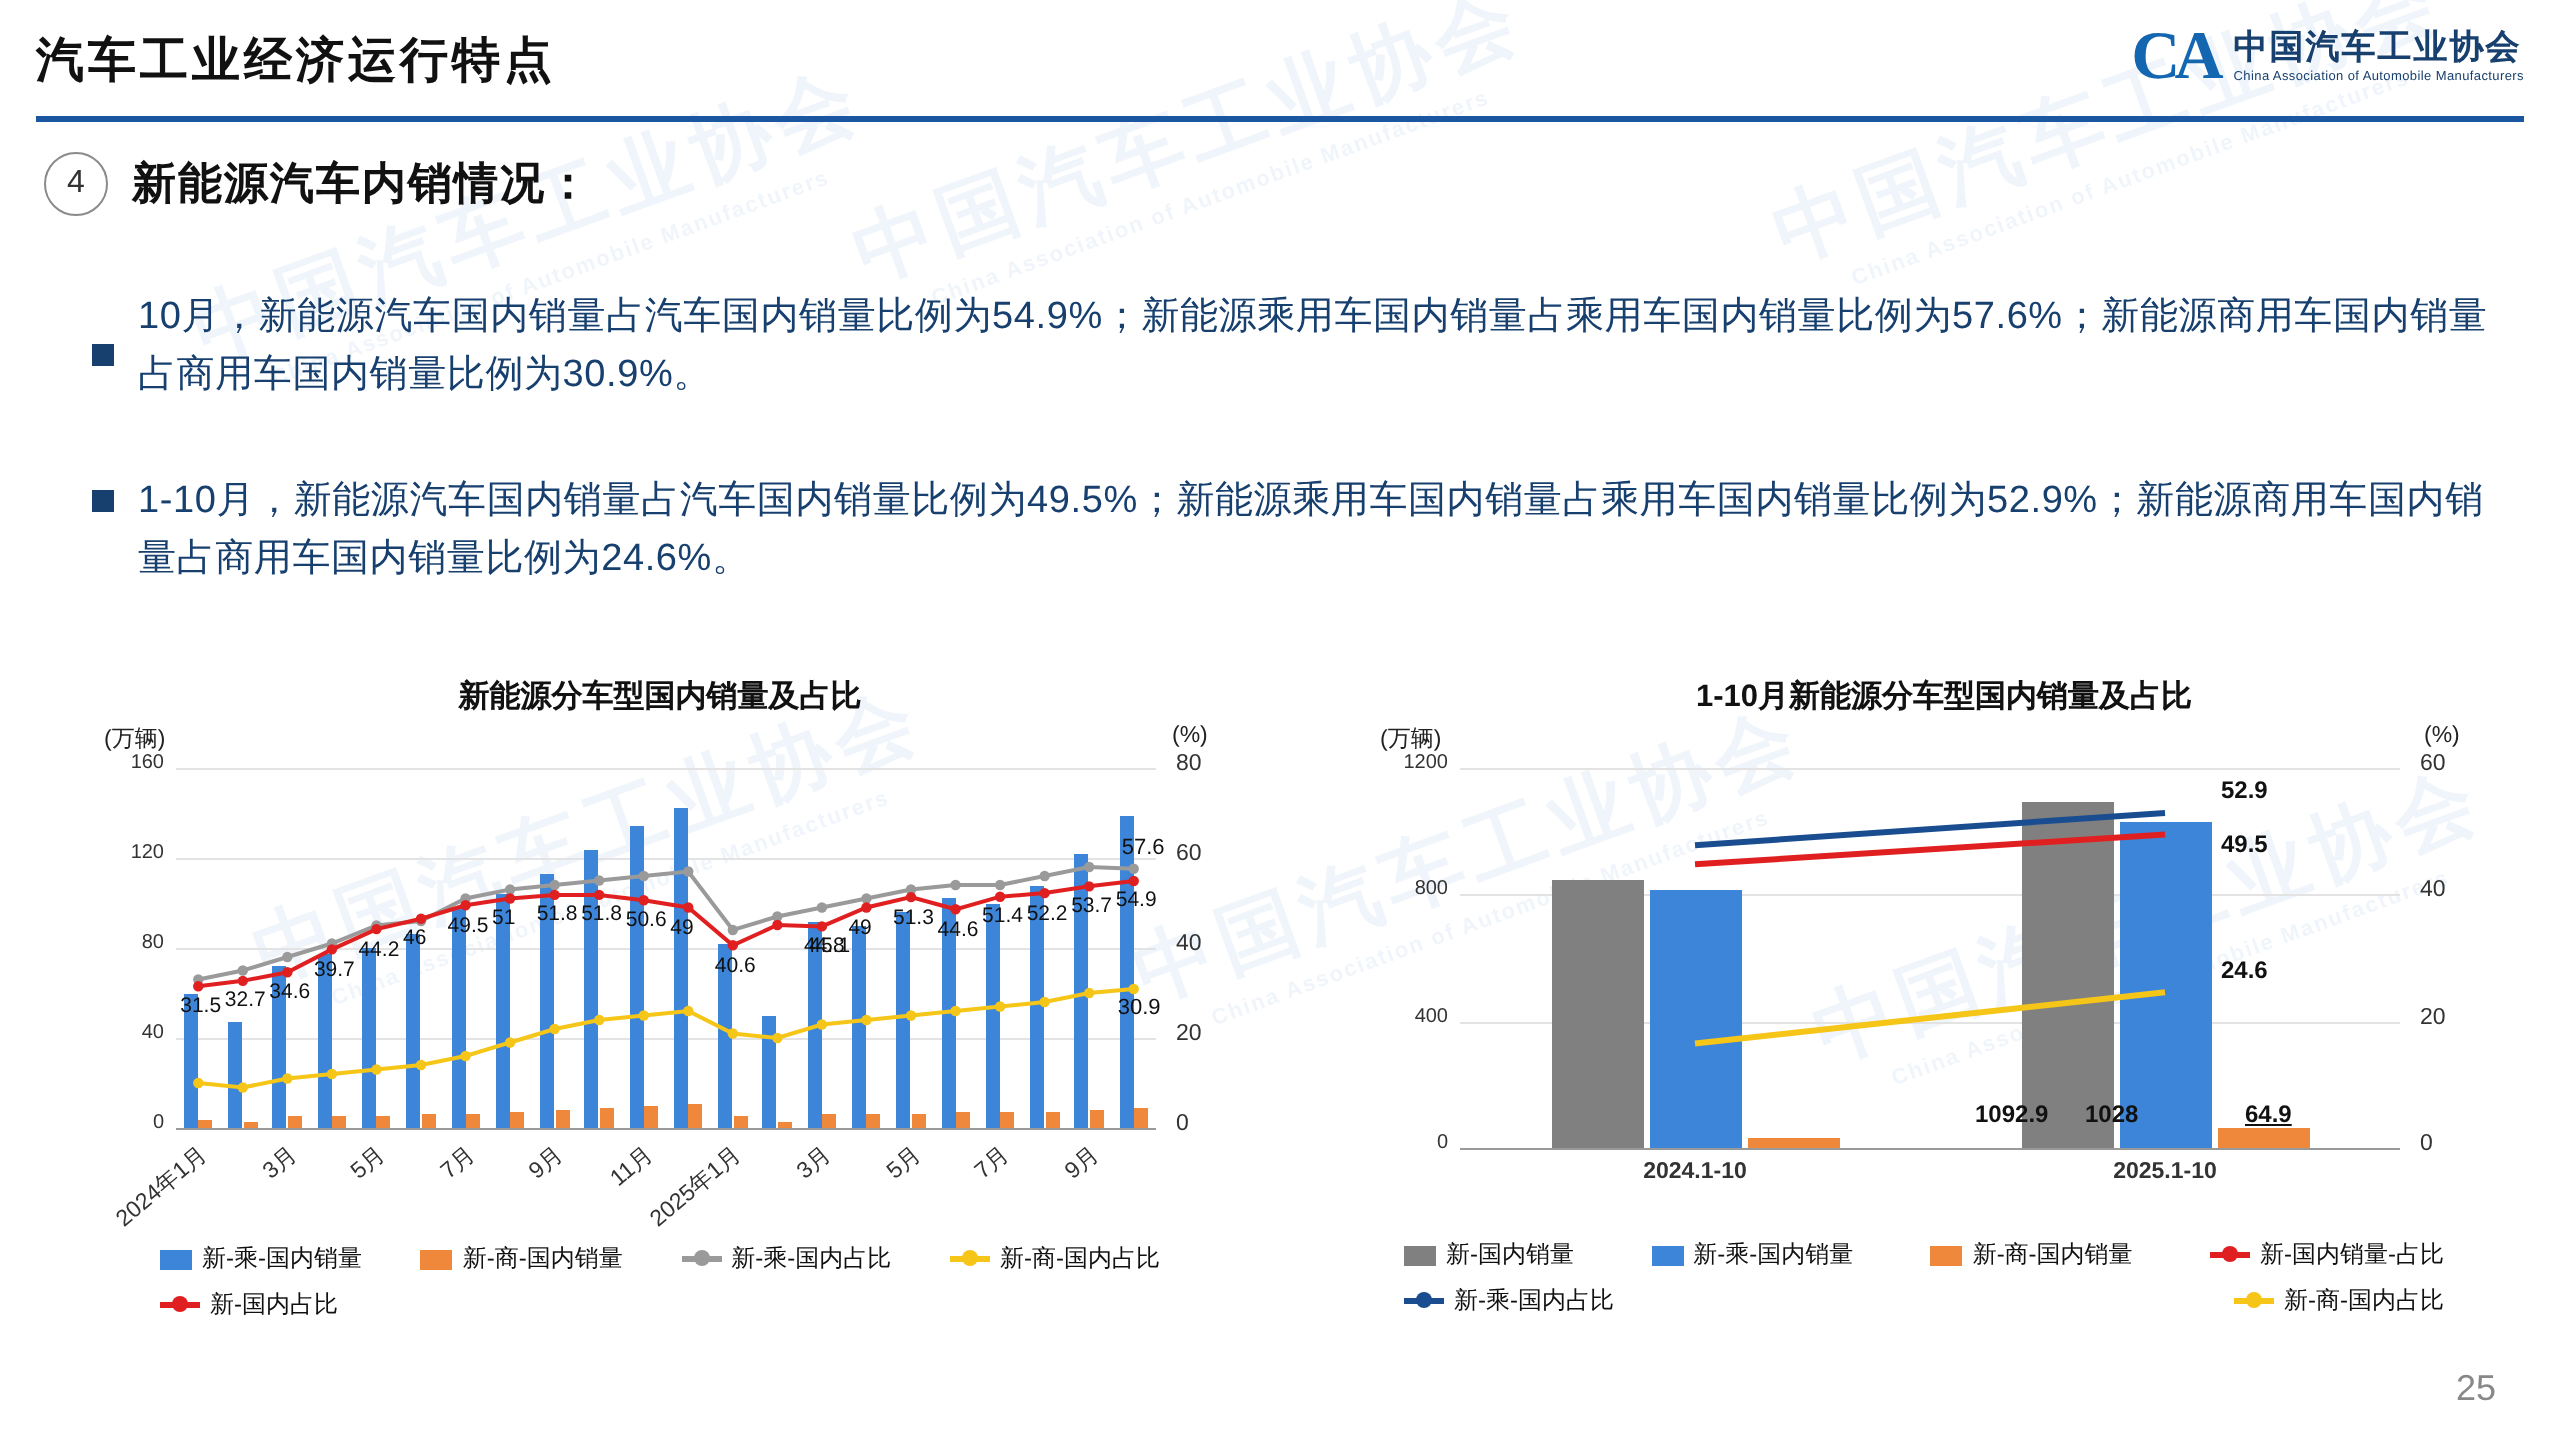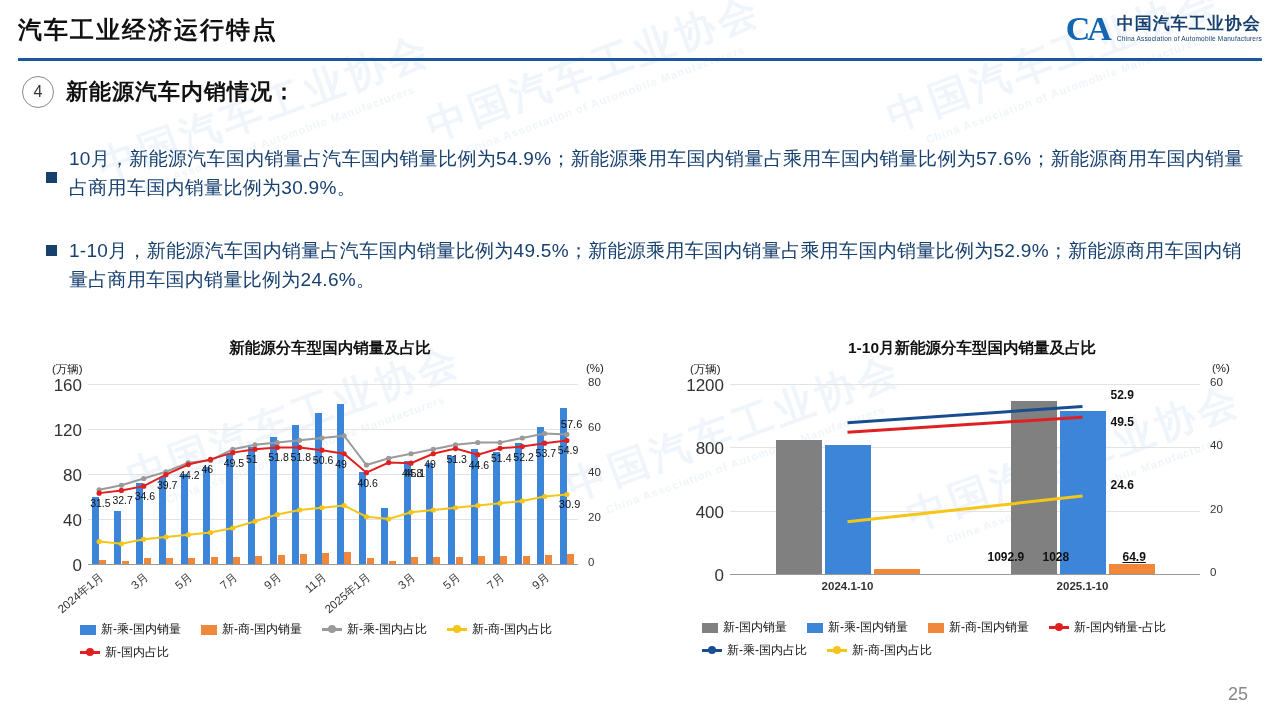--- a/index.html
+++ b/index.html
@@ -66,28 +66,28 @@
     position:absolute;font-size:15.5px;font-weight:bold;color:#111;text-align:center;
   }
   .axis-unit{position:absolute;font-size:11.5px;color:#222;}
 
   
   #chartL{position:absolute;left:30px;top:338px;width:600px;height:330px;}
   #chartR{position:absolute;left:672px;top:338px;width:588px;height:330px;}
 
   .plot{position:absolute;}
   .gridline{position:absolute;left:0;height:1px;background:#e3e3e3;}
-  .ytick{position:absolute;font-size:17px;color:#333;text-align:right;}
+  .ytick{position:absolute;font-size:10px;color:#333;text-align:right;}
   .ytickR{position:absolute;font-size:11.5px;color:#333;text-align:left;}
   .xtick{position:absolute;font-size:11.5px;color:#333;white-space:nowrap;transform-origin:left top;}
   .bar{position:absolute;bottom:0;}
   .dlabel{position:absolute;font-size:10.5px;color:#111;white-space:nowrap;}
 
   
-  .legend{position:absolute;display:flex;flex-wrap:wrap;justify-content:flex-start;align-items:center;}
+  .legend{position:absolute;display:flex;flex-wrap:wrap;justify-content:space-between;align-items:center;}
   .lg{display:flex;align-items:center;gap:5px;font-size:12px;color:#111;margin:3px 10px;}
   .lg .sw{width:16px;height:10px;display:inline-block;}
   .lg .ln{width:20px;height:3px;display:inline-block;position:relative;}
   .lg .ln::after{content:"";position:absolute;left:6px;top:-3px;width:8px;height:8px;border-radius:50%;background:inherit;}
 
   #pagenum{position:absolute;right:32px;bottom:14px;font-size:18px;color:#888;}
 </style>
 </head>
 <body>
 

